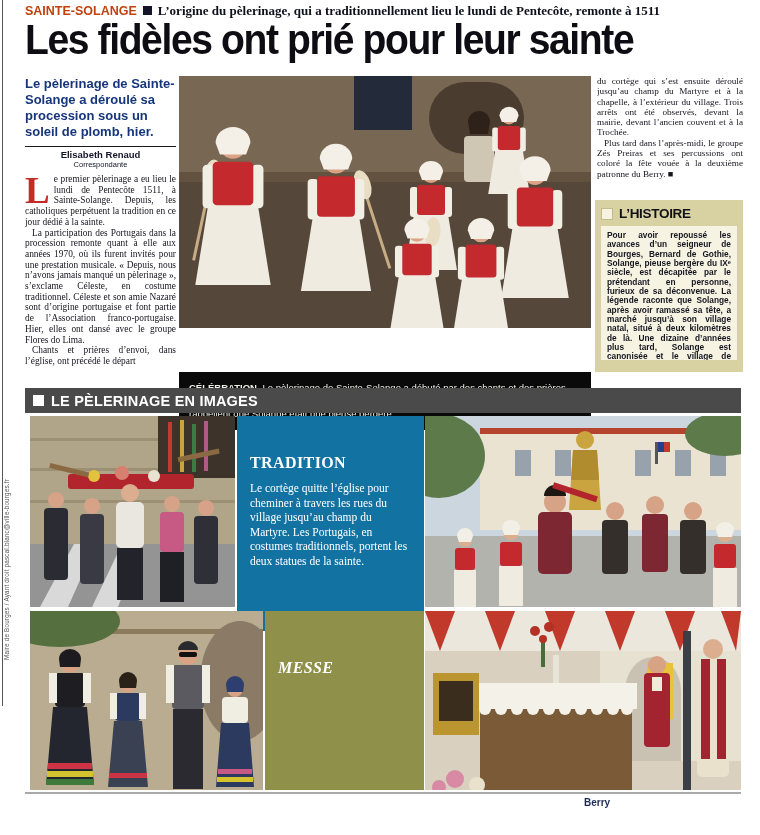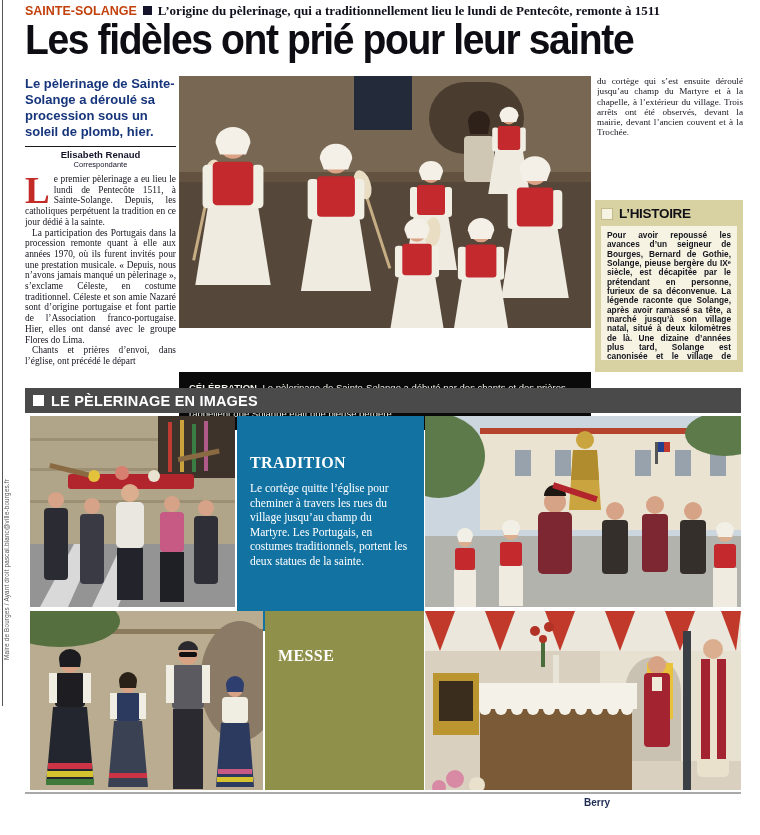--- a/index.html
+++ b/index.html
@@ -63,21 +63,21 @@
   #photo-folk{left:30px;top:611px;width:233px;height:179px;}
   #photo-altar{left:425px;top:611px;width:316px;height:179px;}
 
   .infobox{position:absolute;box-sizing:border-box;padding:10px 13px;color:#fff;
         font-family:"Liberation Serif",serif;}
   .infobox h2{margin:0 0 9px;font-size:16px;font-weight:bold;letter-spacing:0.4px;}
   .infobox p{margin:0;font-size:11.5px;line-height:14.6px;font-weight:normal;}
   #box-tradition{left:237px;top:416px;width:187px;height:215px;background:#1273a3;}
   #box-tradition h2{margin-top:28px;}
   #box-messe{left:265px;top:611px;width:159px;height:179px;background:#8f9049;}
-  #box-messe h2{margin-top:26px;}
+  #box-messe h2{margin-top:38px;font-style:italic;}
 
   .footer-rule{position:absolute;left:25px;top:792px;width:716px;height:2px;background:#a9a9a9;}
   .footer-brand{position:absolute;left:584px;top:797px;font-family:Liberation Sans, sans-serif;
         font-weight:bold;font-size:10px;color:#1d2a52;}
 </style>
 </head>
 <body>
 
 <div id="page">
 
@@ -139,20 +139,21 @@
       <use href="#girlfig" transform="translate(238,152) scale(1.05)"></use>
       <use href="#girlfig" transform="translate(302,152) scale(1.1)"></use>
     </svg>
   </figure>
   <figcaption class="main-caption">
     <strong>CÉLÉBRATION.</strong><span>Le pèlerinage de Sainte-Solange a débuté par des chants et des prières dans l’église du village. Avec les costumes, coiffes blanches et quenouilles, ces fillettes rappellent que Solange était une pieuse bergère.</span>
   </figcaption>
 
   <div class="col-right">
     <p class="para">du cortège qui s’est ensuite déroulé jusqu’au champ du Martyre et à la chapelle, à l’extérieur du village. Trois arrêts ont été observés, devant la mairie, devant l’ancien couvent et à la Trochée.</p>
+    <p class="para indent">Plus tard dans l’après-midi, le groupe Zés Preiras et ses percussions ont coloré la fête vouée à la deuxième patronne du Berry. ■</p>
   </div>
 
   <aside class="histoire">
     <div class="histoire-head">
       <span class="histoire-square"></span>
       <span class="histoire-title">L’HISTOIRE</span>
     </div>
     <div class="histoire-panel">
       <p class="histoire-body">Pour avoir repoussé les avances d’un seigneur de Bourges, Bernard de Gothie, Solange, pieuse bergère du IXᵉ siècle, est décapitée par le prétendant en personne, furieux de sa déconvenue. La légende raconte que Solange, après avoir ramassé sa tête, a marché jusqu’à son village natal, situé à deux kilomètres de là. Une dizaine d’années plus tard, Solange est canonisée et le village de Saint-Martin-du-Crôt prend alors le nom de la sainte.</p>
     </div>

